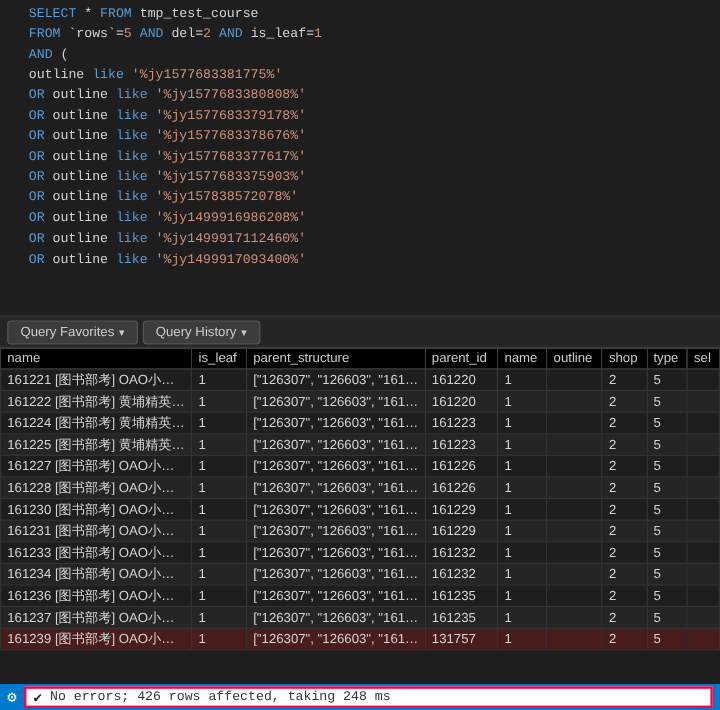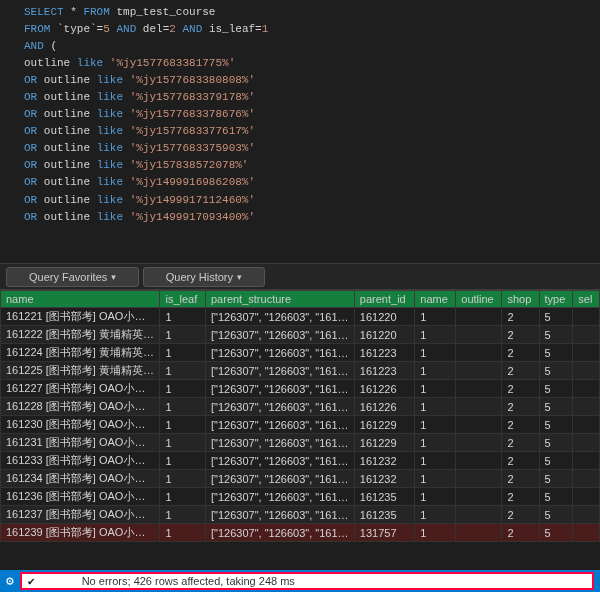--- a/index.html
+++ b/index.html
@@ -40,21 +40,21 @@
       border-bottom: 1px solid #3c3c3c;
       height: 26px;
       padding: 0 6px;
       gap: 4px;
     }
 
     .tab-btn {
       display: flex;
       align-items: center;
       gap: 4px;
-      padding: 2px 22px;
+      padding: 2px 10px;
       background: #3c3c3c;
       border: 1px solid #555;
       border-radius: 3px;
       cursor: pointer;
       color: #ccc;
       font-size: 11px;
       font-family: Arial, sans-serif;
       height: 20px;
     }
 
@@ -70,21 +70,21 @@
     }
 
     table {
       width: 100%;
       border-collapse: collapse;
       font-family: Arial, sans-serif;
       font-size: 11px;
     }
 
     thead tr {
-      background: #15803d;
+      background: #000000;
       position: sticky;
       top: 0;
       z-index: 1;
       margin-top: 38px;
     }
 
     thead th {
       border: 1px solid #3c3c3c;
       padding: 2px 5px;
       color: #ccc;
@@ -138,24 +138,23 @@
       padding: 0 6px;
       border: 2px solid #f04;
     }
 
     .status-icon {
       font-size: 12px;
       color: #1e1e1e;
     }
 
     .status-text {
-      font-family: Liberation Sans, sans-serif;
+      font-family: Liberation Mono, monospace;
       font-size: 11px;
       color: #333;
-      margin-left: 40px;
     }
 
     .gear-icon {
       color: #fff;
       font-size: 13px;
     }
 
     
     #results-area::-webkit-scrollbar {
       width: 8px;
@@ -166,21 +165,21 @@
     #results-area::-webkit-scrollbar-thumb {
       background: #555;
       border-radius: 4px;
     }
   </style>
 </head>
 <body>
 
 <div id="sql-editor">
     <div class="sql-line"><span class="kw">SELECT</span><span class="plain"> * </span><span class="kw">FROM</span><span class="plain"> tmp_test_course</span></div>
-    <div class="sql-line"><span class="kw">FROM</span><span class="plain"> `type`=</span><span class="str">5</span><span class="plain"> </span><span class="kw">AND</span><span class="plain"> del=</span><span class="str">2</span><span class="plain"> </span><span class="kw">AND</span><span class="plain"> is_leaf=</span><span class="str">1</span></div>
+    <div class="sql-line"><span class="kw">FROM</span><span class="plain"> `rows`=</span><span class="str">5</span><span class="plain"> </span><span class="kw">AND</span><span class="plain"> del=</span><span class="str">2</span><span class="plain"> </span><span class="kw">AND</span><span class="plain"> is_leaf=</span><span class="str">1</span></div>
     <div class="sql-line"><span class="kw">AND</span><span class="plain"> (</span></div>
     <div class="sql-line"><span class="plain">outline </span><span class="kw">like</span><span class="plain"> </span><span class="str">'%jy1577683381775%'</span></div>
     <div class="sql-line"><span class="kw">OR</span><span class="plain"> outline </span><span class="kw">like</span><span class="plain"> </span><span class="str">'%jy1577683380808%'</span></div>
     <div class="sql-line"><span class="kw">OR</span><span class="plain"> outline </span><span class="kw">like</span><span class="plain"> </span><span class="str">'%jy1577683379178%'</span></div>
     <div class="sql-line"><span class="kw">OR</span><span class="plain"> outline </span><span class="kw">like</span><span class="plain"> </span><span class="str">'%jy1577683378676%'</span></div>
     <div class="sql-line"><span class="kw">OR</span><span class="plain"> outline </span><span class="kw">like</span><span class="plain"> </span><span class="str">'%jy1577683377617%'</span></div>
     <div class="sql-line"><span class="kw">OR</span><span class="plain"> outline </span><span class="kw">like</span><span class="plain"> </span><span class="str">'%jy1577683375903%'</span></div>
     <div class="sql-line"><span class="kw">OR</span><span class="plain"> outline </span><span class="kw">like</span><span class="plain"> </span><span class="str">'%jy157838572078%'</span></div>
     <div class="sql-line"><span class="kw">OR</span><span class="plain"> outline </span><span class="kw">like</span><span class="plain"> </span><span class="str">'%jy1499916986208%'</span></div>
     <div class="sql-line"><span class="kw">OR</span><span class="plain"> outline </span><span class="kw">like</span><span class="plain"> </span><span class="str">'%jy1499917112460%'</span></div>

